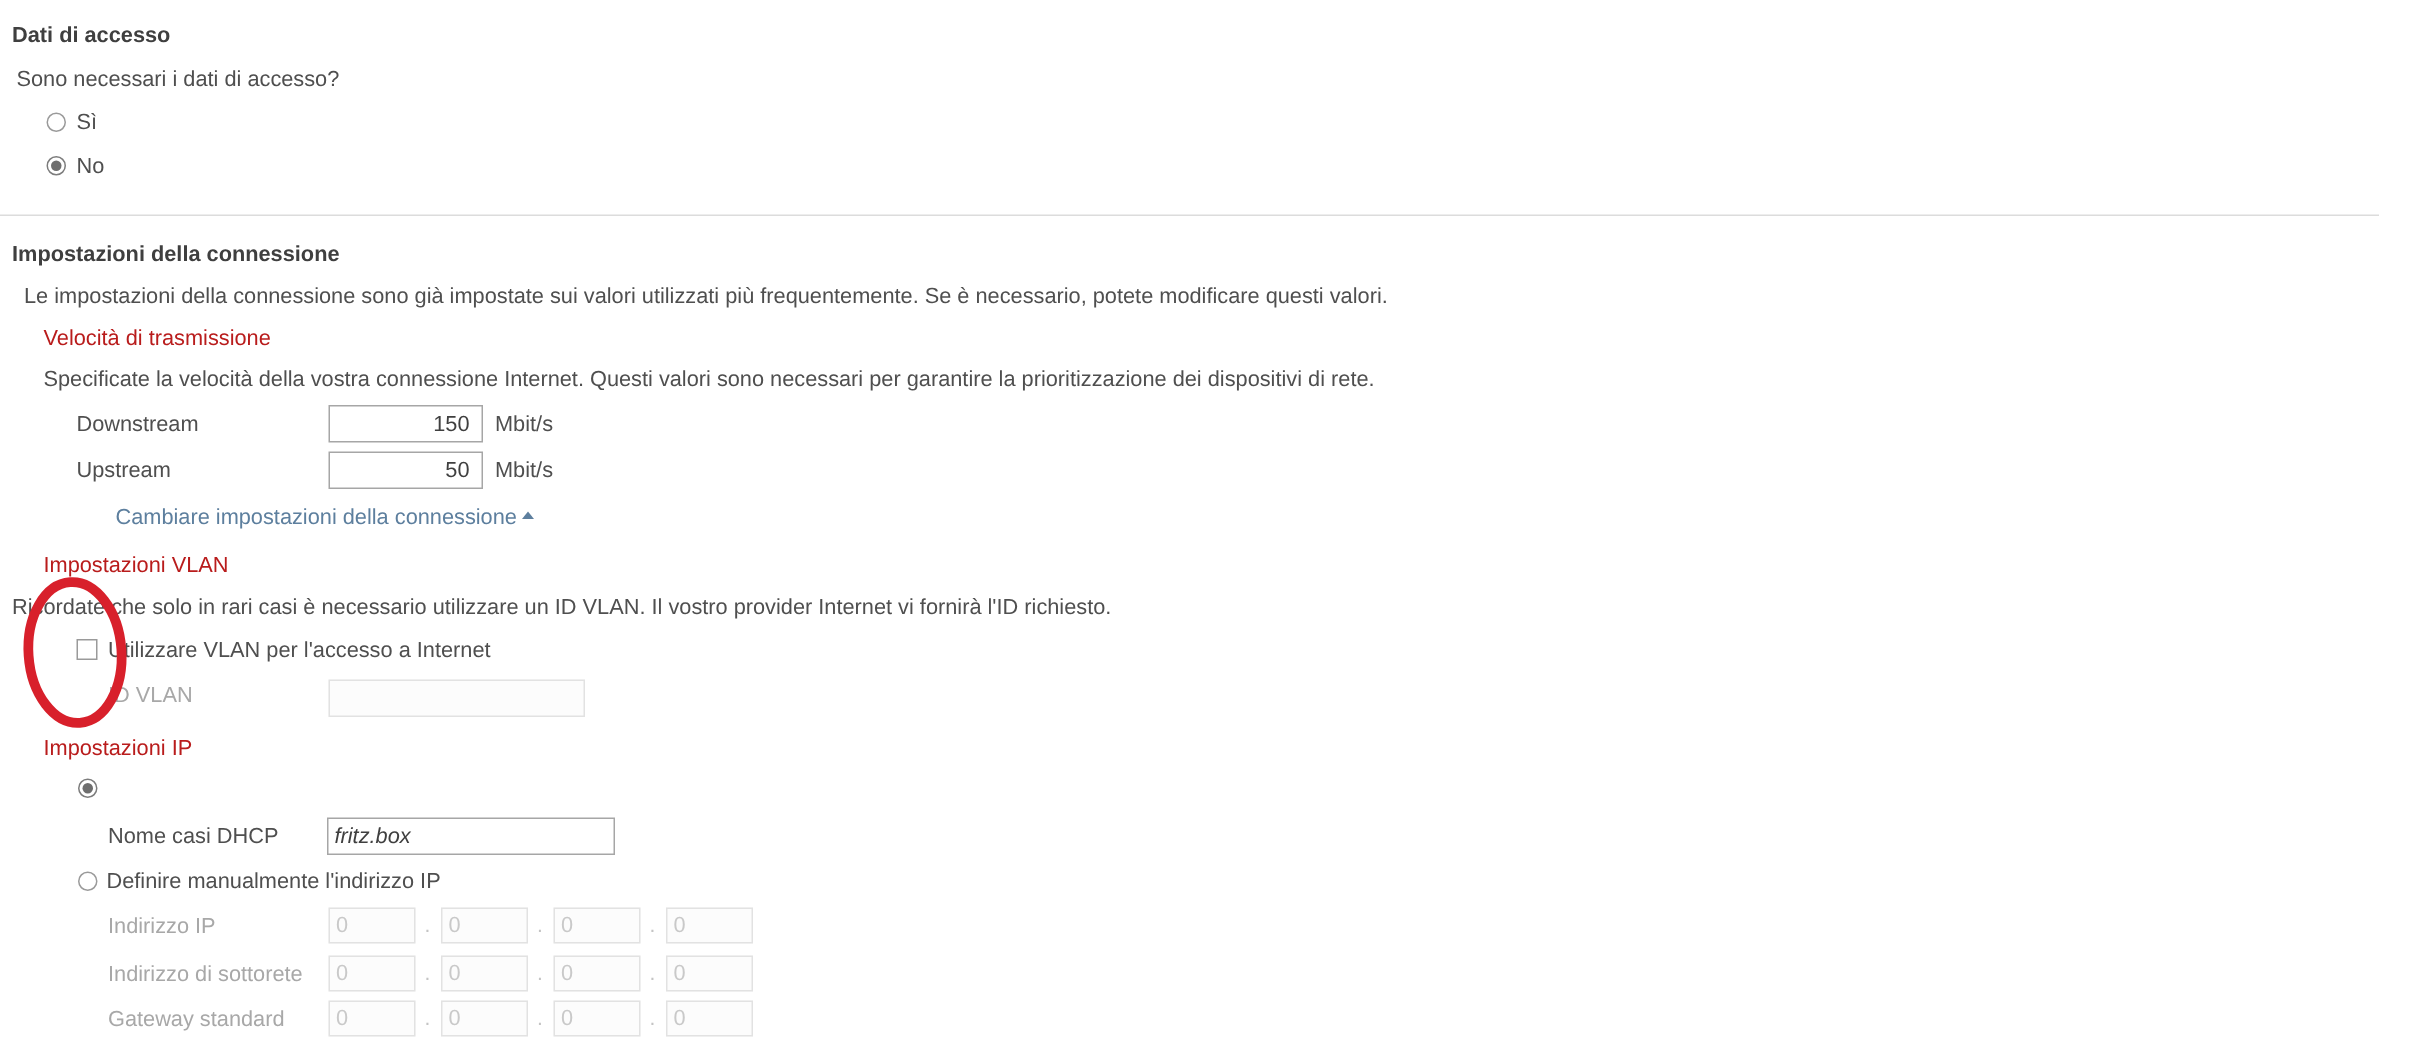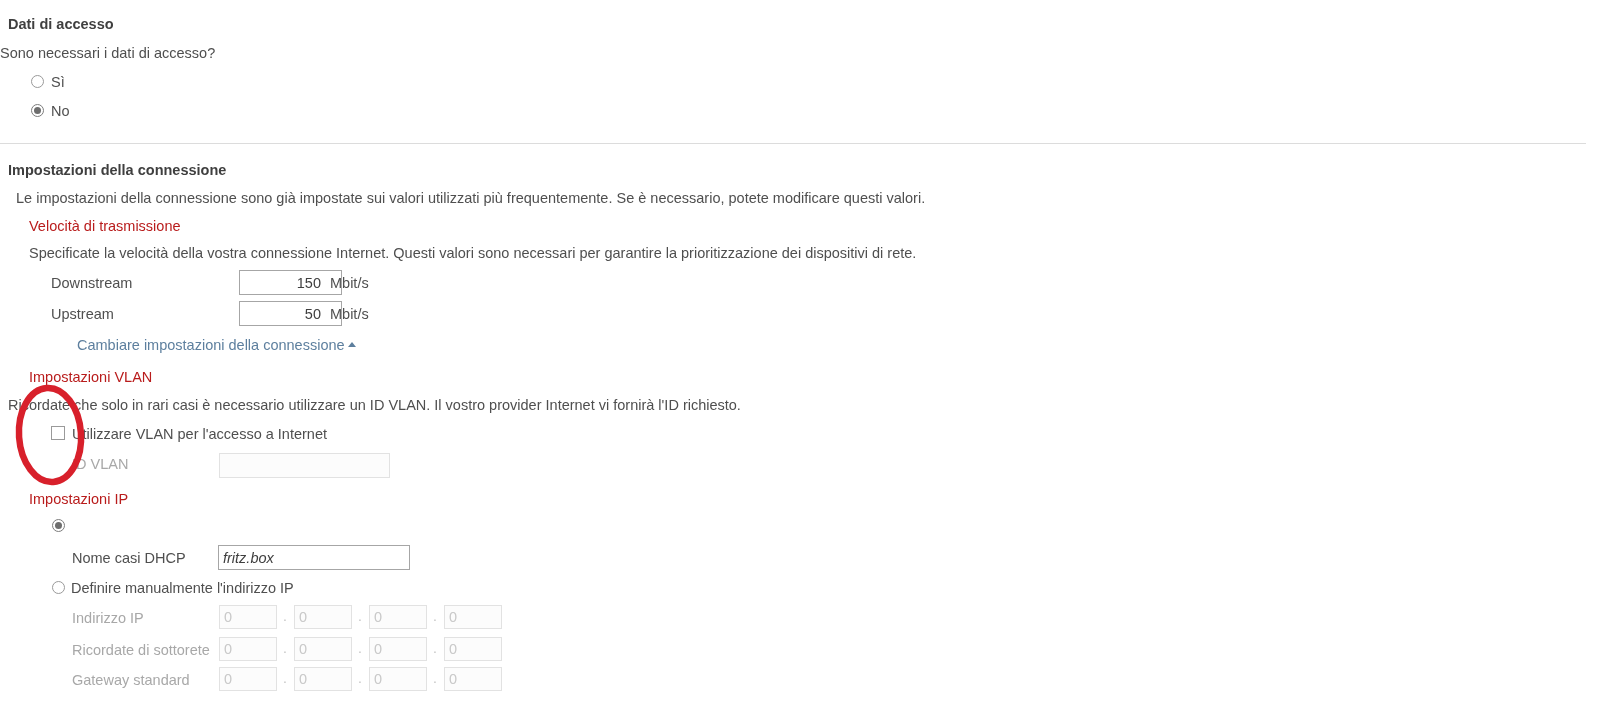--- a/index.html
+++ b/index.html
@@ -77,21 +77,21 @@
     border: 1px solid #a6a6a6;
     background: #ffffff;
     font-family: "Liberation Sans", sans-serif;
     font-size: 14.5px;
     color: #3f3f3f;
     padding: 0 4px;
     outline: none;
     height: 25px;
     line-height: 23px;
   }
-  .inp.num { text-align: right; padding-right: 20px; margin-left: 20px; }
+  .inp.num { text-align: right; padding-right: 8px; }
   .inp.disabled {
     border: 1px solid #e2e2e2;
     background: #fcfcfc;
     color: #c9c9c9;
   }
   .inp.octet { width: 58px; height: 24px; line-height: 22px; text-align: left; }
 
   .dot-sep {
     position: absolute;
     color: #c4c4c4;
@@ -123,21 +123,21 @@
     pointer-events: none;
   }
 </style>
 </head>
 <body>
 
 <div class="page">
 
   <div class="abs sec-title" style="left:8px; top:16px;">Dati di accesso</div>
 
-  <div class="abs txt" style="left:0; top:45px;">Sono necessari i dati di accesso?</div>
+  <div class="abs txt" style="left:11px; top:45px;">Sono necessari i dati di accesso?</div>
 
   <div class="radio" style="left:31px; top:75px;"></div>
   <div class="abs txt" style="left:51px; top:74px;">Sì</div>
 
   <div class="radio checked" style="left:31px; top:104px;"></div>
   <div class="abs txt" style="left:51px; top:103px;">No</div>
 
   <div class="divider" style="top:143px;"></div>
 
   <div class="abs sec-title" style="left:8px; top:162px;">Impostazioni della connessione</div>
@@ -180,21 +180,21 @@
 
   <div class="abs txt muted" style="left:72px; top:610px;">Indirizzo IP</div>
   <input class="inp disabled octet" style="left: 219px; top: 605px;" disabled="" value="0">
   <span class="dot-sep" style="left:283px; top:608px;">.</span>
   <input class="inp disabled octet" style="left: 294px; top: 605px;" disabled="" value="0">
   <span class="dot-sep" style="left:358px; top:608px;">.</span>
   <input class="inp disabled octet" style="left: 369px; top: 605px;" disabled="" value="0">
   <span class="dot-sep" style="left:433px; top:608px;">.</span>
   <input class="inp disabled octet" style="left: 444px; top: 605px;" disabled="" value="0">
 
-  <div class="abs txt muted" style="left:72px; top:642px;">Ricordate di sottorete</div>
+  <div class="abs txt muted" style="left:72px; top:642px;">Indirizzo di sottorete</div>
   <input class="inp disabled octet" style="left: 219px; top: 637px;" disabled="" value="0">
   <span class="dot-sep" style="left:283px; top:640px;">.</span>
   <input class="inp disabled octet" style="left: 294px; top: 637px;" disabled="" value="0">
   <span class="dot-sep" style="left:358px; top:640px;">.</span>
   <input class="inp disabled octet" style="left: 369px; top: 637px;" disabled="" value="0">
   <span class="dot-sep" style="left:433px; top:640px;">.</span>
   <input class="inp disabled octet" style="left: 444px; top: 637px;" disabled="" value="0">
 
   <div class="abs txt muted" style="left:72px; top:672px;">Gateway standard</div>
   <input class="inp disabled octet" style="left: 219px; top: 667px;" disabled="" value="0">

